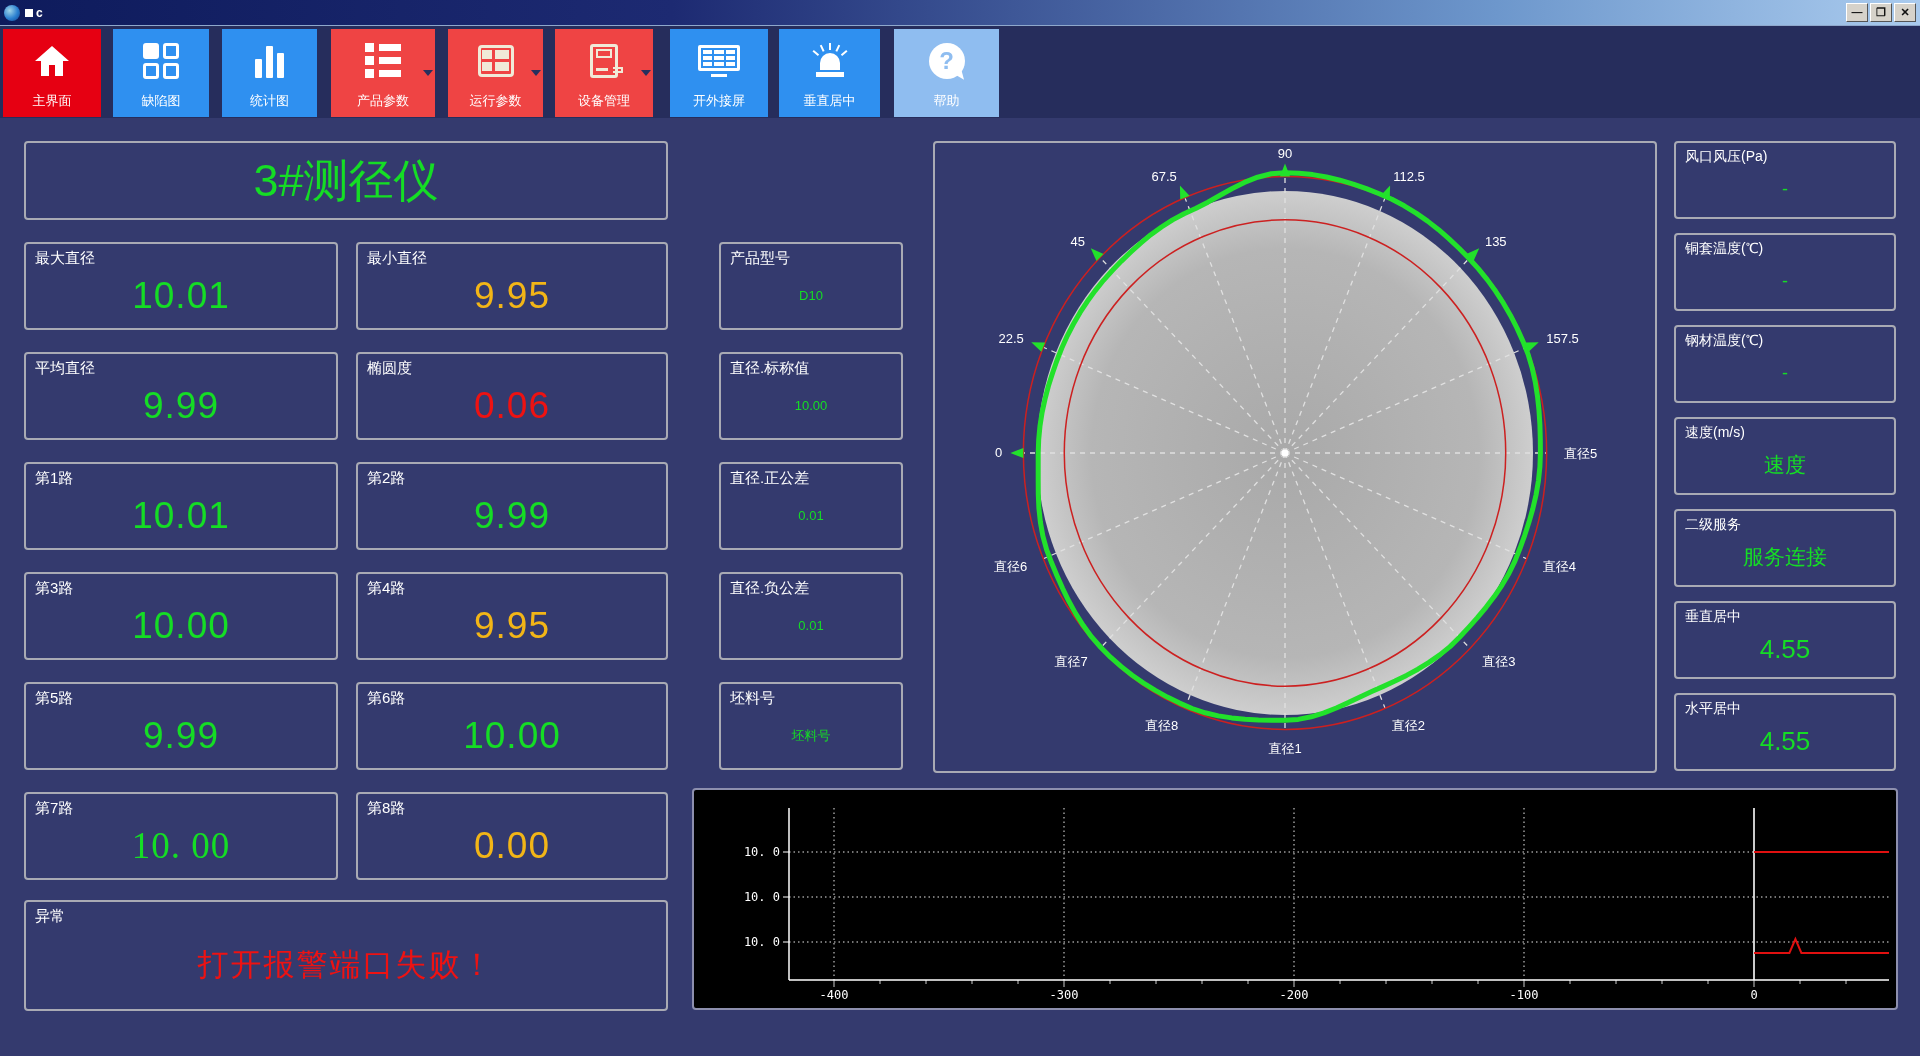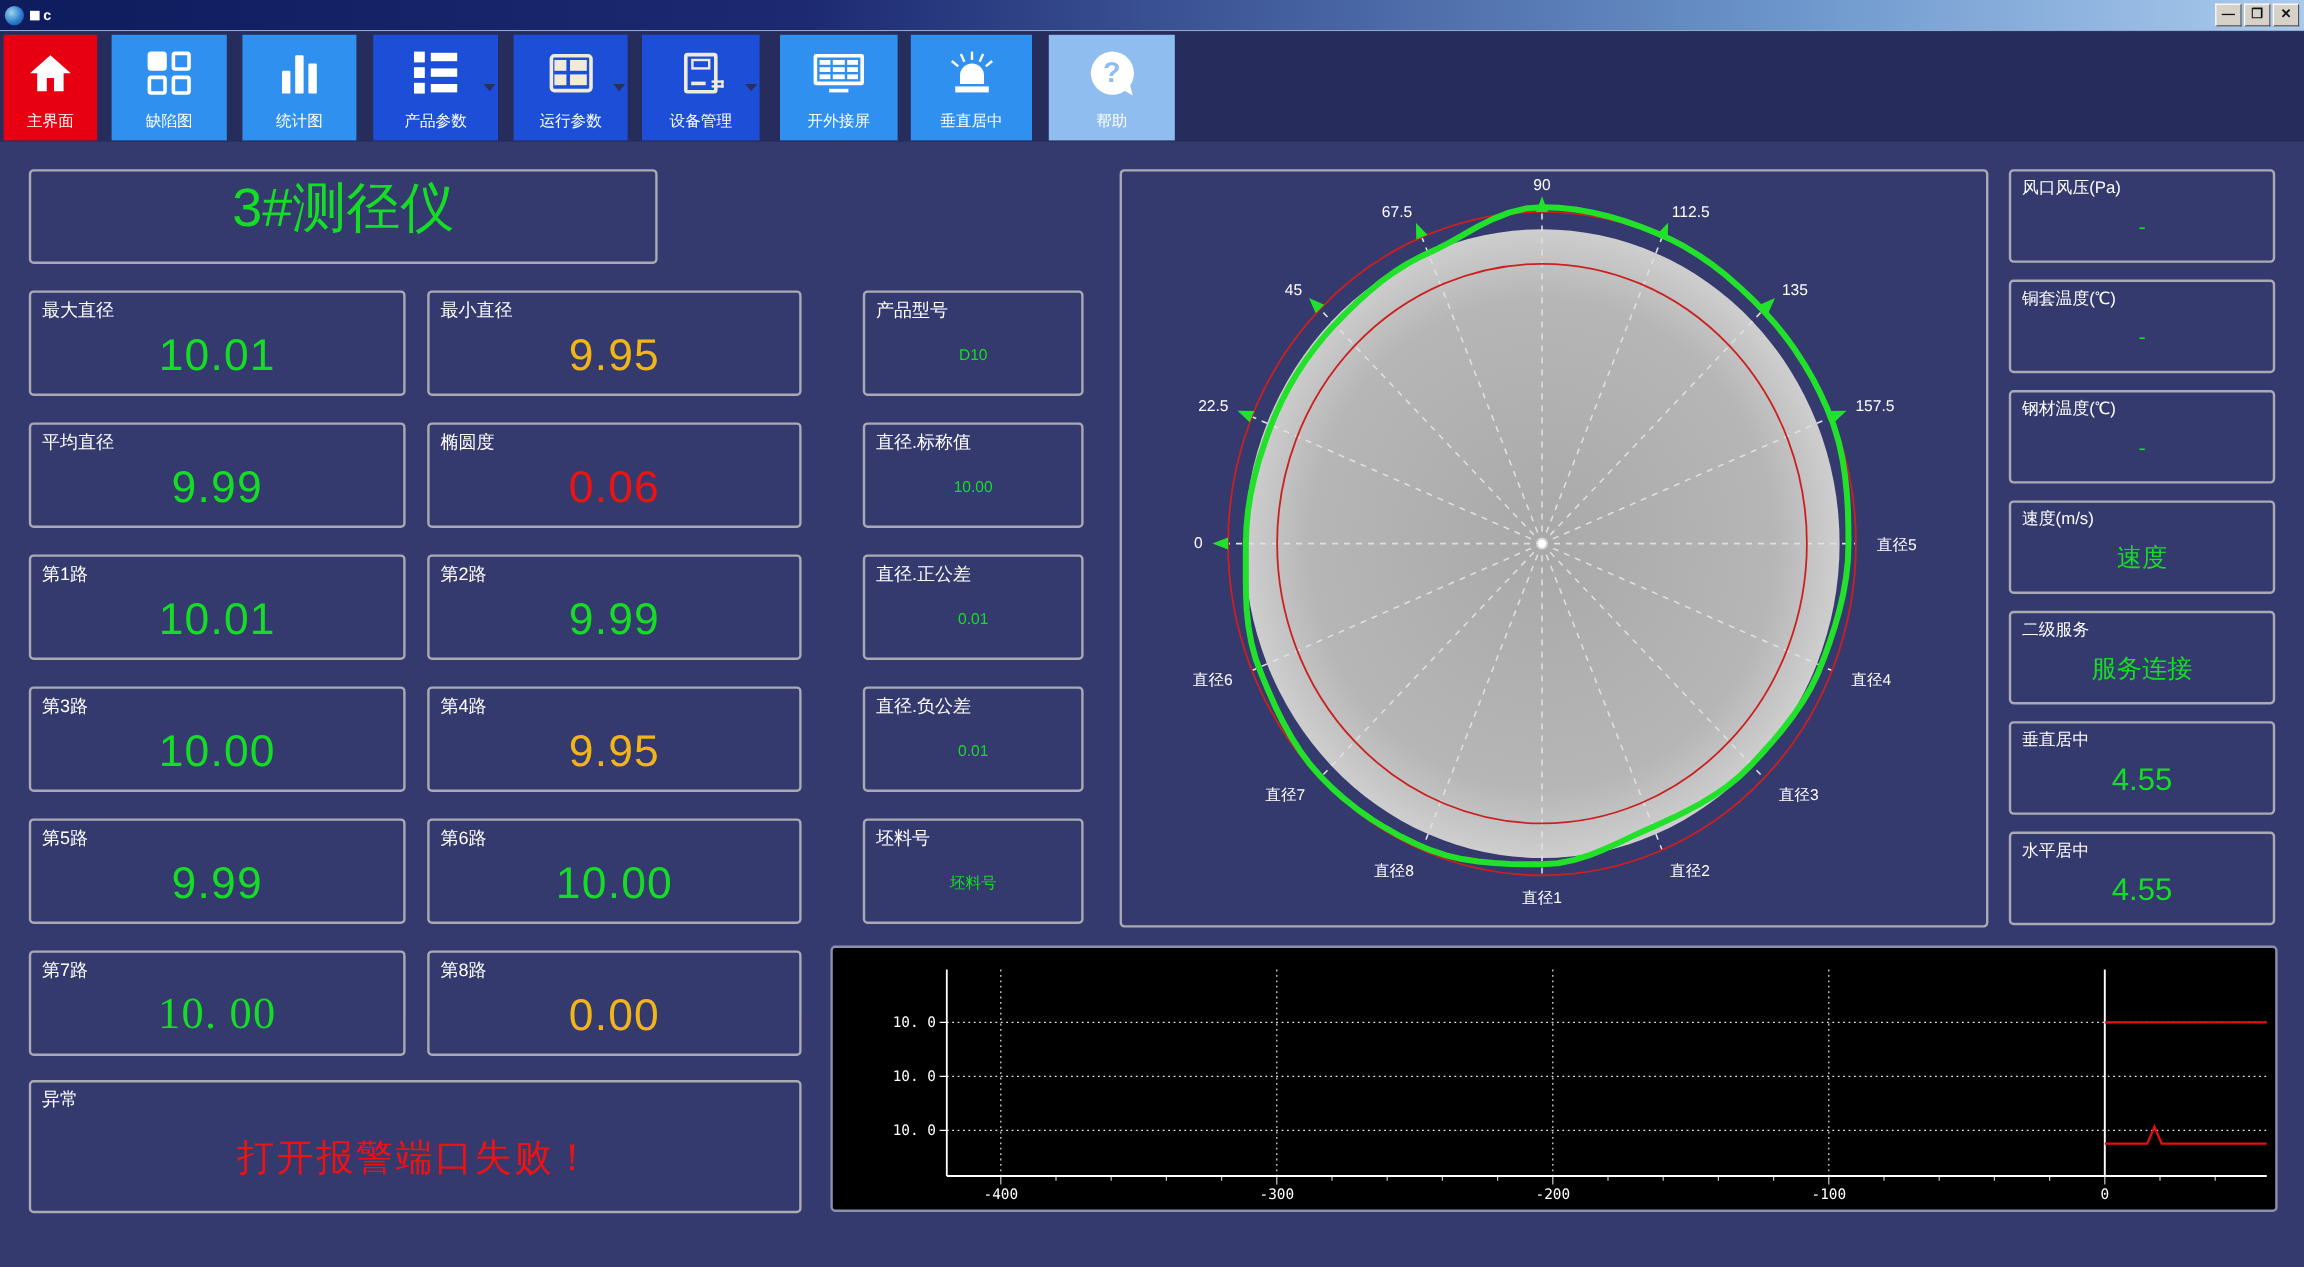--- a/index.html
+++ b/index.html
@@ -37,21 +37,21 @@
   #toolbar {
     position:absolute; left:0; top:26px; width:1920px; height:92px;
     background:#262d5c; display:flex; align-items:flex-start; padding-top:3px;
   }
   .tb-btn {
     height:88px; position:relative; display:flex; flex-direction:column;
     color:#fff; cursor:pointer; flex:0 0 auto;
   }
   .tb-btn.red       { background:#e60012; }
   .tb-btn.blue      { background:#2f90f0; }
-  .tb-btn.lightblue { background:#1d4ed8; }
+  .tb-btn.lightblue { background:#ef4444; }
   .tb-btn.help      { background:#8fbdf0; }
   .tb-icon { flex:1; display:flex; align-items:center; justify-content:center; }
   .tb-label { text-align:center; font-size:13px; padding-bottom:7px; }
   .dd-arrow {
     position:absolute; right:2px; top:50%; margin-top:-3px;
     width:0; height:0; border-left:5px solid transparent; border-right:5px solid transparent;
     border-top:6px solid #27305e;
   }
 
   
@@ -96,22 +96,22 @@
   .panel { border:2px solid #a9aab4; border-radius:4px; }
   .cell { border:2px solid #a9aab4; border-radius:4px; display:flex; flex-direction:column; padding:5px 9px; }
   .cell-label { font-size:15px; color:#fff; }
   .cell-value { flex:1; display:flex; align-items:center; justify-content:center;
                 font-size:37px; letter-spacing:1px; }
   .v-green  { color:#15dd25; }
   .v-orange { color:#f2b517; }
   .v-red    { color:#ee1212; }
   .v-serif  { font-family:"Liberation Serif", serif; }
 
-  #title-box { left:24px; top:141px; width:524px; height:79px;
-               display:flex; align-items:flex-start; justify-content:center; }
+  #title-box { left:24px; top:141px; width:644px; height:79px;
+               display:flex; align-items:center; justify-content:center; }
   #title-box span { font-size:45px; color:#15dd25; }
 
   #left-grid { left:24px; top:242px; width:644px;
                display:grid; grid-template-columns:314px 312px; column-gap:18px;
                grid-auto-rows:88px; row-gap:22px; }
 
   #alarm-box { left:24px; top:900px; width:644px; height:111px;
                display:flex; flex-direction:column; padding:5px 9px; }
   #alarm-box .cell-label { font-size:15px; }
   #alarm-msg { flex:1; display:flex; align-items:center; justify-content:center;
@@ -142,21 +142,21 @@
   <div class="title-glyph"></div>
   <span id="window-title">c</span>
   <div id="win-controls">
     <div class="win-btn">—</div>
     <div class="win-btn">❐</div>
     <div class="win-btn">✕</div>
   </div>
 </div>
 
 <div id="toolbar">
-    <div class="tb-btn red" style="width: 78px; margin-left: 3px;">
+    <div class="tb-btn red" style="width: 98px; margin-left: 3px;">
       <div class="tb-icon">
         <svg class="ic-home" width="38" height="34" viewBox="0 0 38 34">
           <path fill="#fff" d="M19 2 L36 17 H30 V32 H22 V21 H16 V32 H8 V17 H2 Z"></path>
         </svg>
       </div>
       <div class="tb-label">主界面</div>
     </div>
     <div class="tb-btn blue" style="width: 96px; margin-left: 12px;">
       <div class="tb-icon">
         <div class="ic-grid2">

